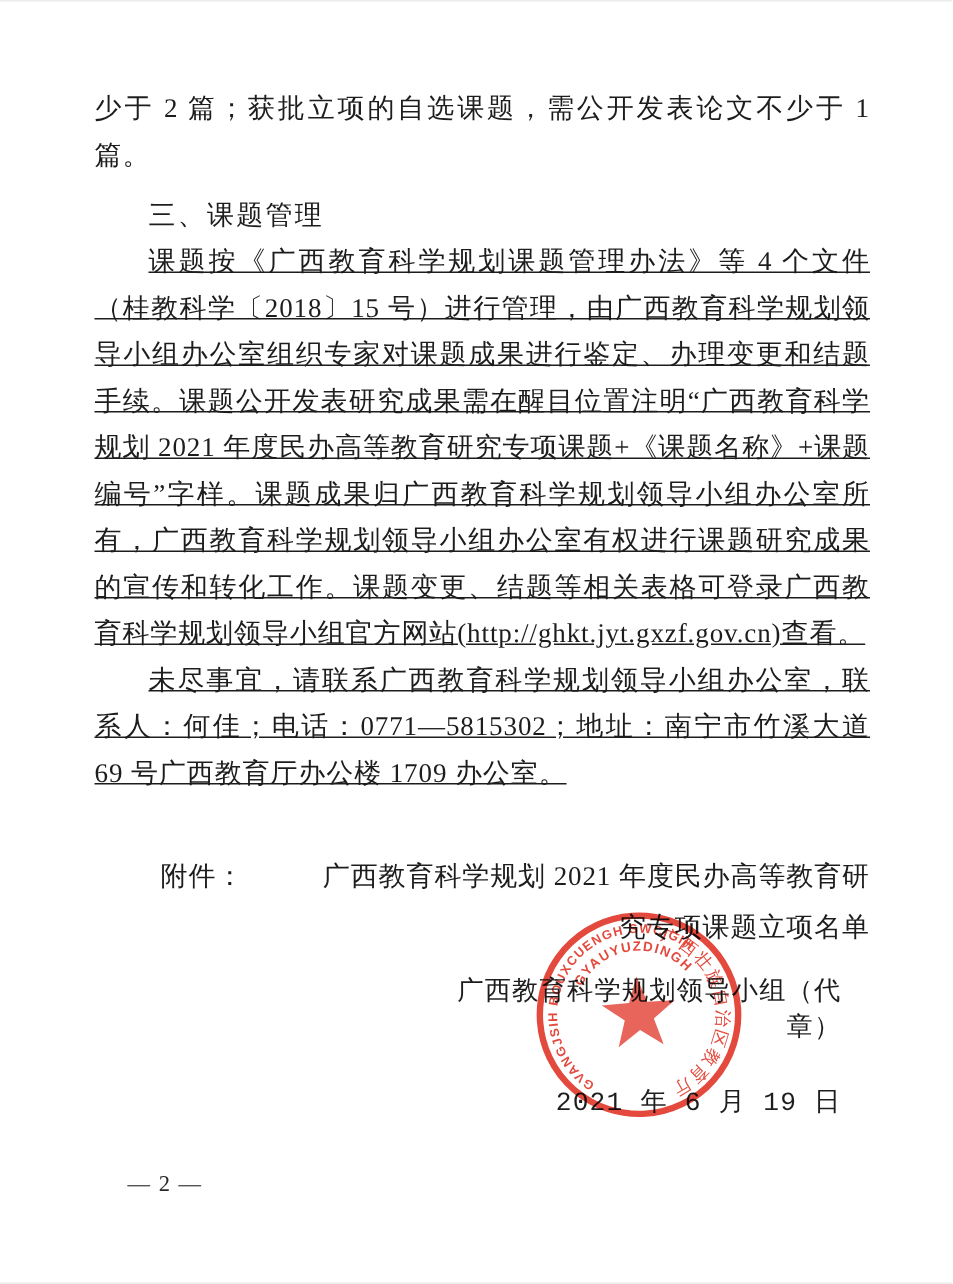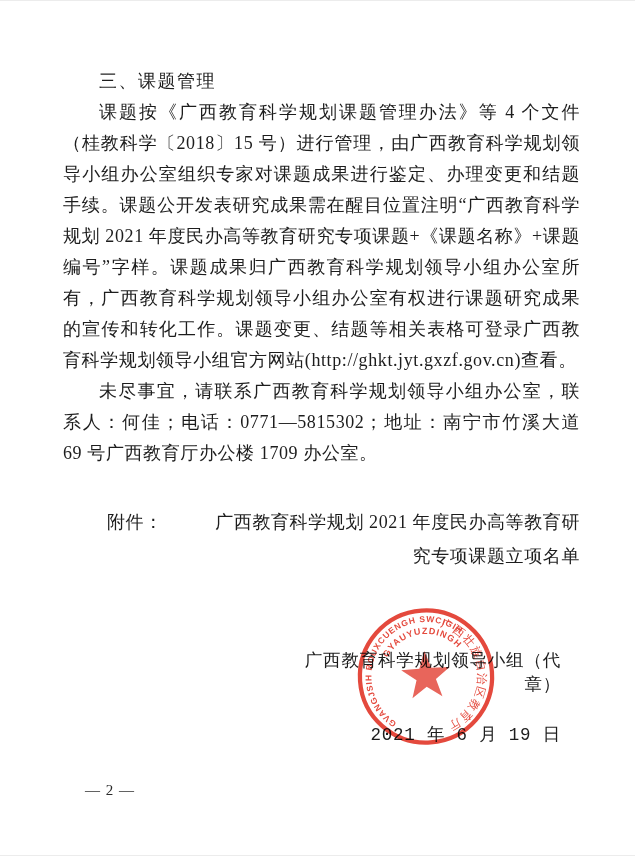--- a/index.html
+++ b/index.html
@@ -22,21 +22,21 @@
     letter-spacing:0.6px;
   }
   .cont-line{ text-align:justify; }
   .heading{
     font-family:"Liberation Sans","DejaVu Sans",sans-serif;
     font-weight:400;
     text-indent:2em;
     margin-top:9px;
     letter-spacing:1.5px;
   }
-  .para{ text-indent:2em; }
+  .para{ text-indent:2em;text-decoration:underline; }
   .attachment{
     margin-top:36px;
     padding-left:44px;
     display:flex;
     line-height:34px;
     text-align:left;
     gap:35px;
   }
   .attach-label{ flex:0 0 auto; white-space:nowrap; }
   .attach-text{ flex:0 1 auto; width:422px;text-align:right; }
@@ -83,20 +83,21 @@
     letter-spacing:1px;
     color:#2a2a2a;
   }
 </style>
 </head>
 <body>
 
 <div class="page">
 
   <div class="content">
+    <div class="cont-line">少于 2 篇；获批立项的自选课题，需公开发表论文不少于 1 篇。</div>
     <div class="heading">三、课题管理</div>
     <div class="para">课题按《广西教育科学规划课题管理办法》等 4 个文件（桂教科学〔2018〕15 号）进行管理，由广西教育科学规划领导小组办公室组织专家对课题成果进行鉴定、办理变更和结题手续。课题公开发表研究成果需在醒目位置注明“广西教育科学规划 2021 年度民办高等教育研究专项课题+《课题名称》+课题编号”字样。课题成果归广西教育科学规划领导小组办公室所有，广西教育科学规划领导小组办公室有权进行课题研究成果的宣传和转化工作。课题变更、结题等相关表格可登录广西教育科学规划领导小组官方网站(http://ghkt.jyt.gxzf.gov.cn)查看。</div>
     <div class="para">未尽事宜，请联系广西教育科学规划领导小组办公室，联系人：何佳；电话：0771—5815302；地址：南宁市竹溪大道 69 号广西教育厅办公楼 1709 办公室。</div>
     <div class="attachment">
       <span class="attach-label">附件：</span>
       <span class="attach-text">广西教育科学规划 2021 年度民办高等教育研究专项课题立项名单</span>
     </div>
   </div>
 
   <div class="signature">

